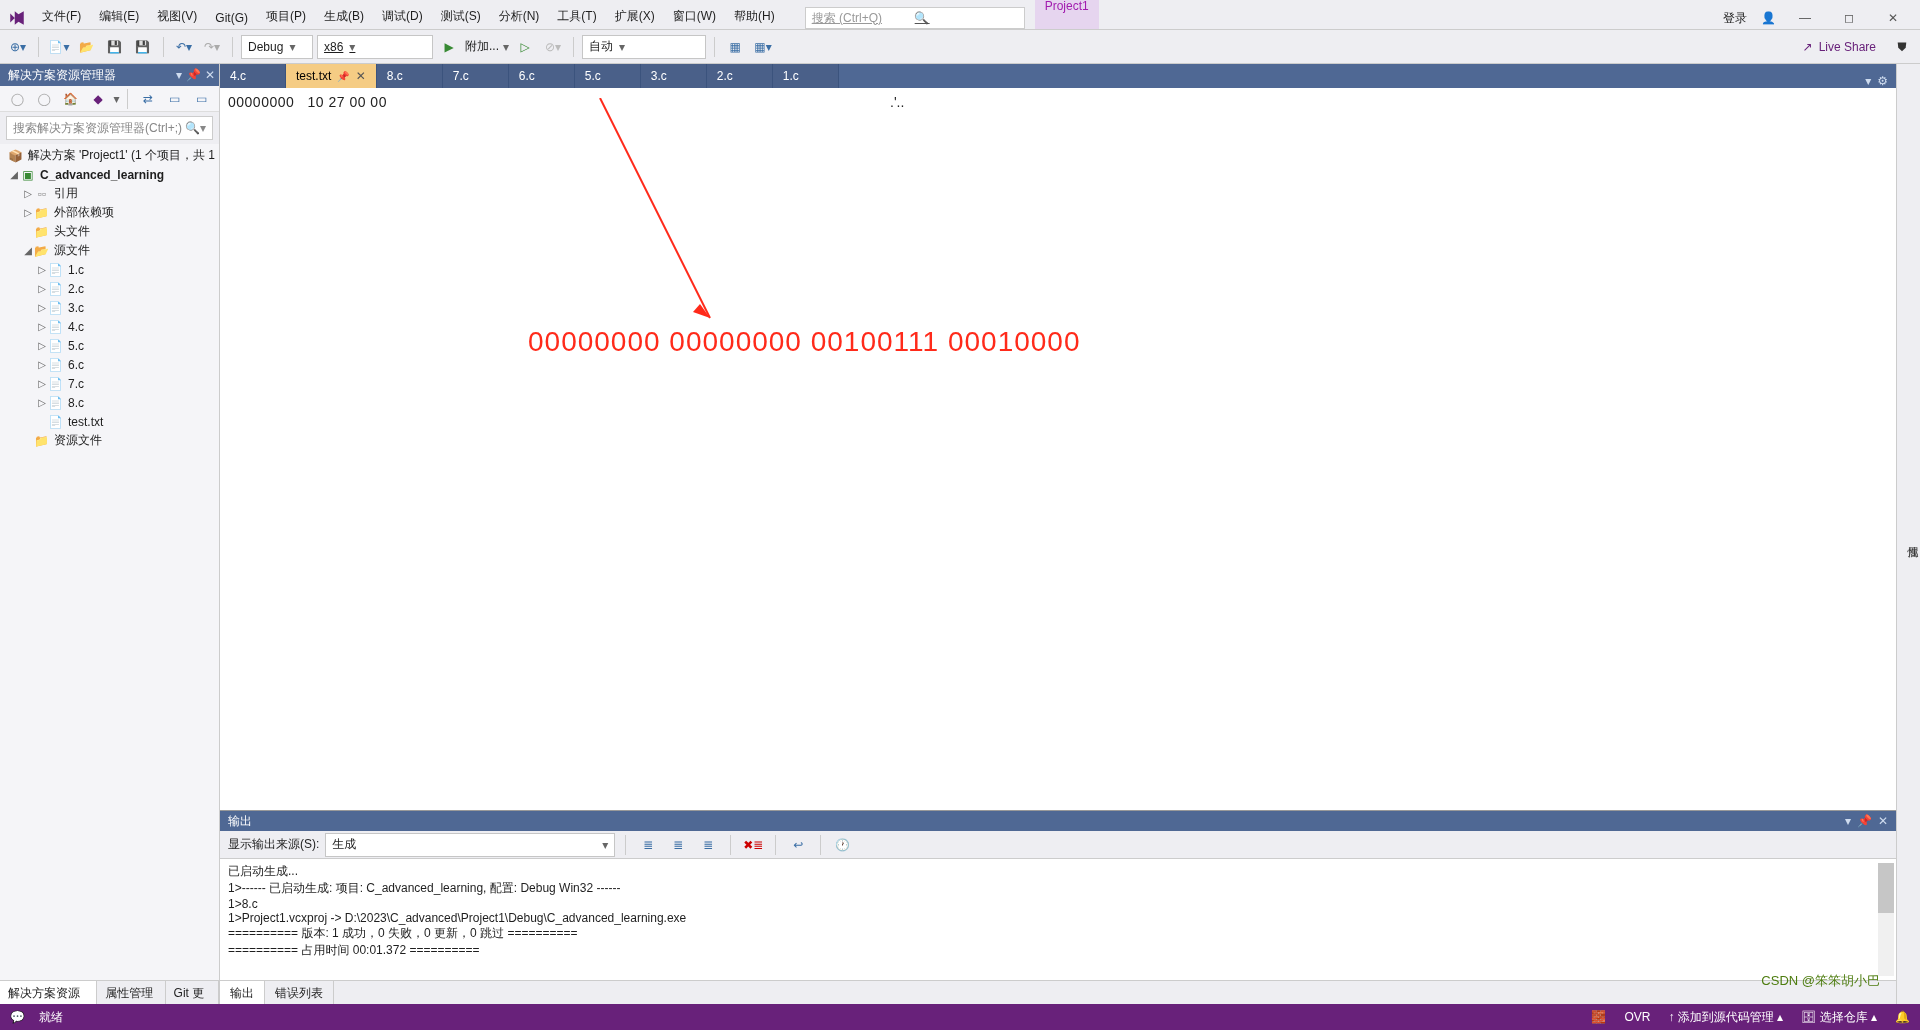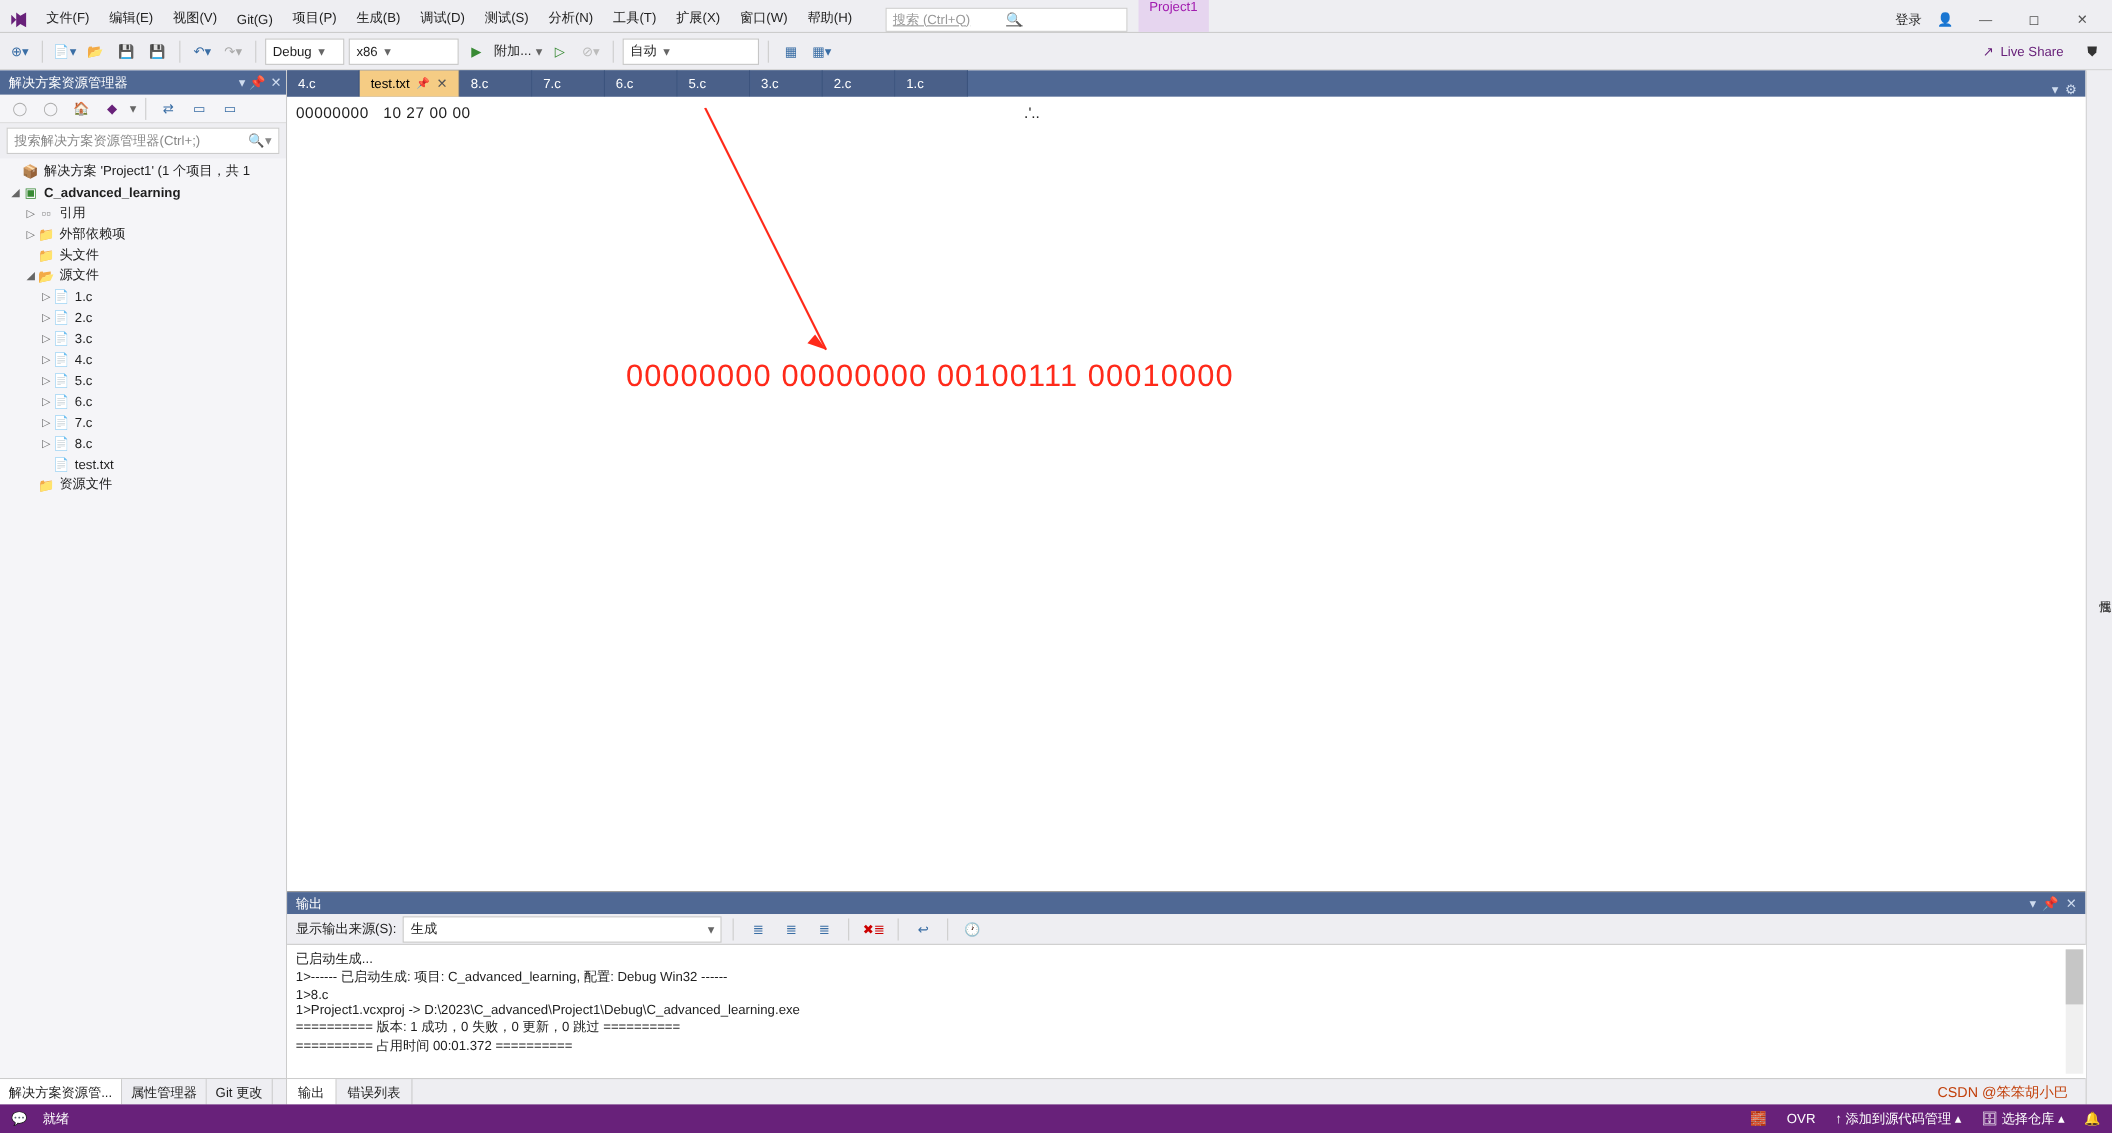--- a/index.html
+++ b/index.html
@@ -15,21 +15,21 @@
 .menubar-right { margin-left:auto; display:flex; align-items:center; gap:14px; padding-right:6px;}
 .winbtn { width:30px; height:22px; display:flex; align-items:center; justify-content:center; color:#555;}
 .toolbar { height:34px; background:#eeeef2; border-bottom:1px solid #ccc; display:flex; align-items:center; padding:0 6px; gap:4px;}
 .tb-btn { width:24px; height:24px; display:flex; align-items:center; justify-content:center; color:#3a6ea5;}
 .tb-sep { width:1px; height:20px; background:#ccc; margin:0 4px;}
 .dropdown { height:24px; border:1px solid #c6c6c6; background:#fff; display:flex; align-items:center; padding:0 6px; gap:6px;}
 .dropdown .caret{color:#666;}
 .play{color:#388a34;}
 .live-share{margin-left:auto; display:flex; align-items:center; gap:6px; color:#68217a; padding:0 10px;}
 .body-row { flex:1; display:flex; min-height:0;}
-.sidebar { width:261px; display:flex; flex-direction:column; border-right:1px solid #ccc; background:#eeeef2;}
+.sidebar { width:220px; display:flex; flex-direction:column; border-right:1px solid #ccc; background:#eeeef2;}
 .panel-title { background:#4f6894; color:#fff; height:22px; display:flex; align-items:center; padding:0 8px; font-size:12px; position:relative;}
 .panel-title .tools{position:absolute; right:4px; display:flex; gap:4px; color:#cfdcef;}
 .sln-toolbar{ height:26px; display:flex; align-items:center; gap:4px; padding:0 6px; border-bottom:1px solid #ddd; background:#f5f5f8;}
 .sln-search{ margin:4px 6px; height:24px; border:1px solid #ccc; background:#fff; display:flex; align-items:center; padding:0 6px; color:#888;}
 .tree { flex:1; overflow:auto; background:#f5f5f8; padding:2px 0 6px 0;}
 .node { display:flex; align-items:center; height:19px; padding-right:4px; white-space:nowrap;}
 .node .exp{width:12px; text-align:center; color:#666; font-size:10px;}
 .node .ico{width:16px; height:16px; margin-right:4px; display:flex; align-items:center; justify-content:center;}
 .node.ind1{padding-left:8px;} .node.ind2{padding-left:22px;} .node.ind3{padding-left:36px;}
 .bold{font-weight:bold;}
@@ -57,21 +57,21 @@
 .out-toolbar .dropdown{width:290px;gap:25px;}
 .out-body{ flex:1; background:#fff; font-family:Consolas,monospace; font-size:12px; padding:4px 8px; overflow:auto; white-space:pre; position:relative;}
 .out-scroll{position:absolute; right:2px; top:4px; bottom:4px; width:16px; background:#f0f0f0;}
 .out-thumb{position:absolute; right:2px; top:4px; width:16px; height:50px; background:#c6c6c6;}
 .bottom-tabs{height:24px; display:flex; background:#eeeef2; border-top:1px solid #ccc;}
 .bottom-tab{padding:4px 10px; border-right:1px solid #ccc;}
 .bottom-tab.sel{background:#fff;}
 .rail{width:24px; background:#eeeef2; border-left:1px solid #ccc; writing-mode:vertical-rl; text-orientation:upright; font-size:11px; color:#333; padding-top:8px; text-align:center;}
 .statusbar{ height:26px; background:#68217a; color:#fff; display:flex; align-items:center; padding:0 10px; gap:14px;}
 .statusbar .right{margin-left:auto; display:flex; align-items:center; gap:18px;}
-.watermark{position:absolute; right:40px; bottom:28px; color:#c2410c; font-size:13px;}
+.watermark{position:absolute; right:40px; bottom:40px; color:#4d7c0f; font-size:13px;}
 svg{display:block;}
 </style>
 </head>
 <body>
 
 <div class="menubar">
   <div class="vs-logo">
     <svg viewBox="0 0 24 24">
         <path fill="#68217a" d="M3 6l6 6-6 6V6zm18-3v18l-7-4-5 4V3l5 4 7-4z"></path>
       </svg>
@@ -111,21 +111,21 @@
   <div class="tb-btn">💾</div>
   <div class="tb-btn">💾</div>
   <div class="tb-sep"></div>
   <div class="tb-btn">↶▾</div>
   <div class="tb-btn" style="color:#aaa;">↷▾</div>
   <div class="tb-sep"></div>
   <div class="dropdown" style="width:72px;">
       <span>Debug</span>
       <span class="caret">▾</span>
     </div>
-  <div class="dropdown" style="width:100px;">
+  <div class="dropdown" style="width:116px;text-decoration:underline;">
       <span>x86</span>
       <span class="caret">▾</span>
     </div>
   <div class="tb-btn play">▶</div>
   <div>附加...</div>
     <span style="color:#666;">▾</span>
   <div class="tb-btn play">▷</div>
   <div class="tb-btn" style="color:#bbb;">⊘▾</div>
   <div class="tb-sep"></div>
   <div class="dropdown" style="width:124px;">

